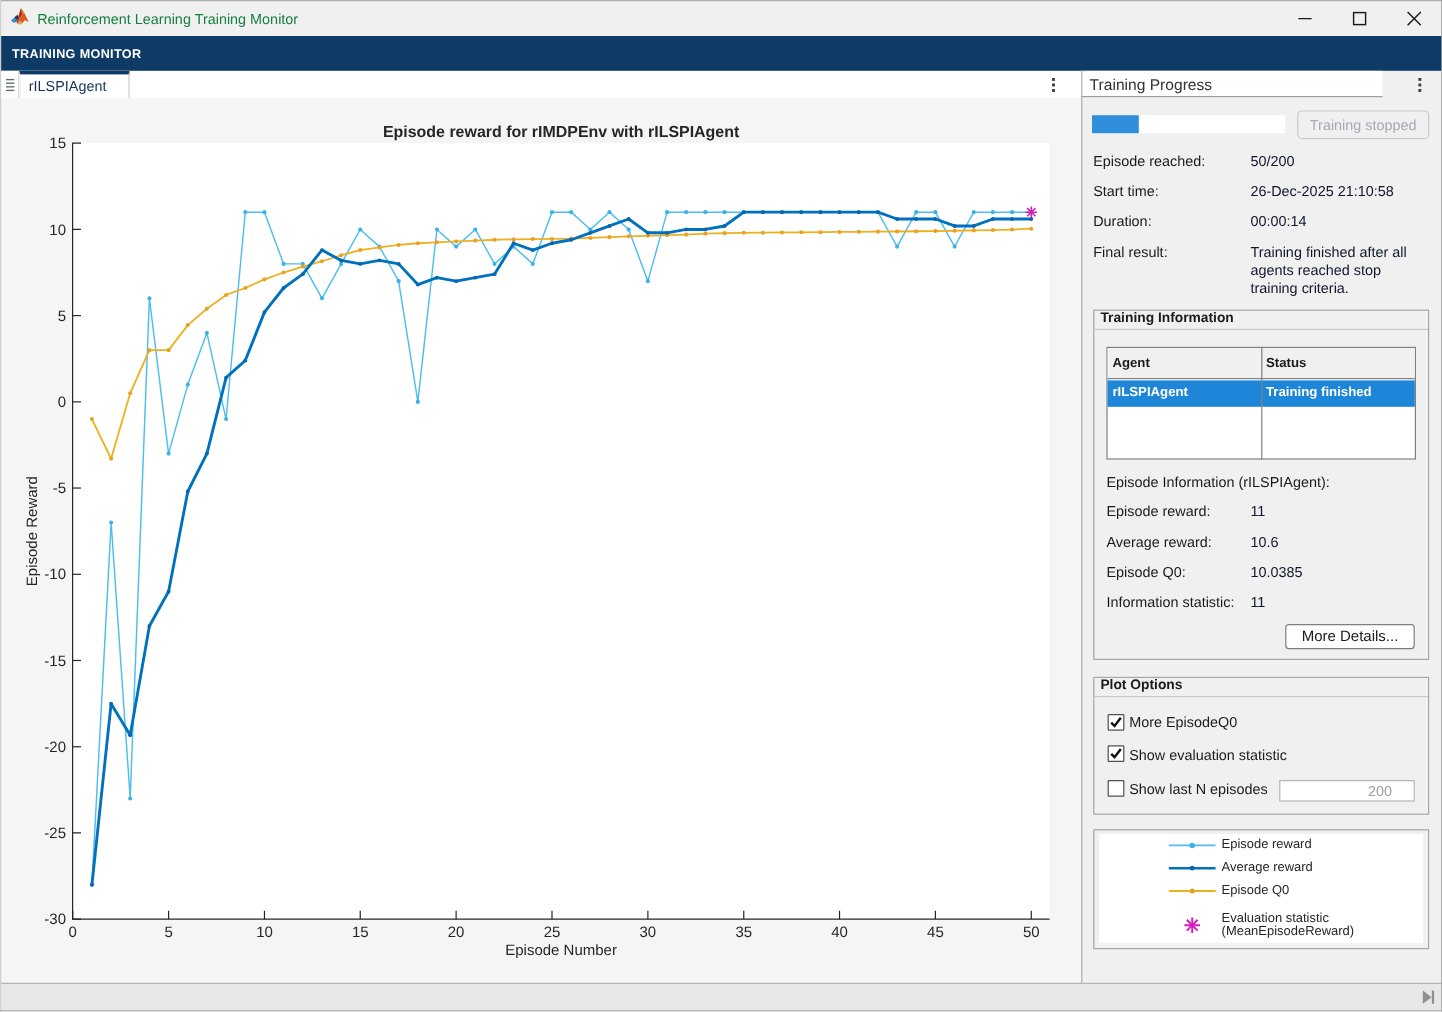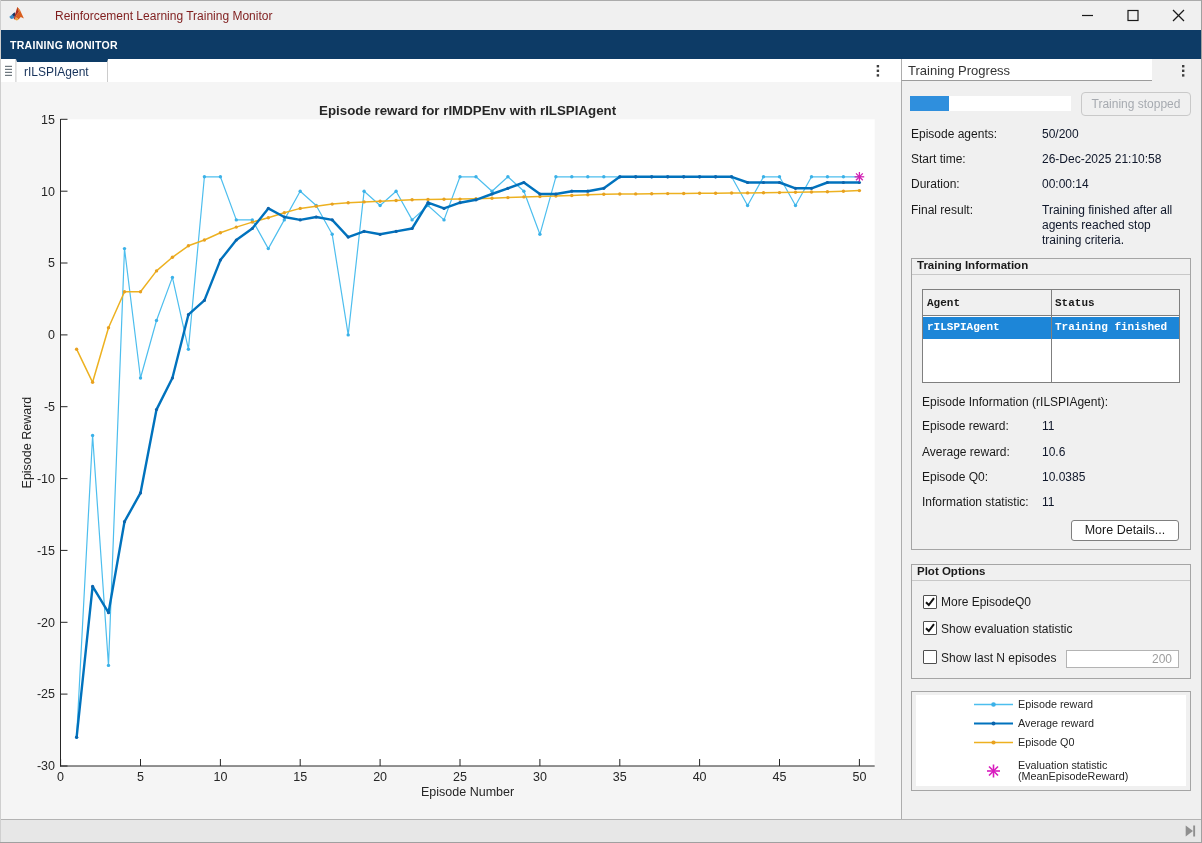--- a/index.html
+++ b/index.html
@@ -2,21 +2,21 @@
 <html><head>
 <meta charset="utf-8">
 <style>
 * { margin:0; padding:0; box-sizing:border-box; }
 html,body { width:1202px; height:843px; overflow:hidden; font-family:"Liberation Sans",sans-serif; }
 body { position:relative; background:#f5f5f5; }
 .abs { position:absolute; }
 
 
 #titlebar { left:0; top:0; width:1202px; height:30px; background:#f0f0f0; border-top:1px solid #ababab;}
-#titletext { left:31px; top:9px; font-size:12px; color:#7f1d1d;margin-left:24px; }
+#titletext { left:31px; top:9px; font-size:12px; color:#15803d; }
 
 
 #toolstrip { left:0; top:30px; width:1202px; height:31px; background:#0d3b66; }
 #toolstrip span { position:absolute; left:10px; top:9px; font-size:10.5px; font-weight:bold; color:#ffffff; letter-spacing:0.3px;}
 
 
 #tabstrip { left:0; top:59px; width:901px; height:23px; background:#ffffff; }
 #tab { left:16px; top:59px; width:92px; height:23px; background:#ffffff; border-top:3px solid #0d3b66; border-right:1px solid #cccccc; border-left:1px solid #e8e8e8;}
 #tabtext { left:24px; top:65px; font-size:12px; color:#16325a; }
 #gripbox { left:0px; top:59px; width:16px; height:23px; background:#ffffff; border-right:1px solid #dddddd;}
@@ -39,32 +39,32 @@
 
 
 .box { border:1px solid #a5a5a5; }
 #infobox { left:911px; top:258px; width:280px; height:292px; }
 #optbox  { left:911px; top:564px; width:280px; height:115px; }
 #legbox  { left:911px; top:691px; width:280px; height:100px; background:#f0f0f0;}
 .boxtitle { font-size:11.5px; font-weight:bold; color:#1a1a1a; }
 .sep { background:#c8c8c8; height:1px; }
 
 
-.t11 { font-size:11px; font-weight:bold; line-height:13px; color:#1a1a1a;font-family:Liberation Mono, monospace;}
+.t11 { font-size:11px; font-weight:bold; line-height:13px; color:#1a1a1a;}
 #tbl { left:922px; top:289px; width:258px; height:94px; background:#ffffff; border:1px solid #7f7f7f; }
 #tblvline { left:1051px; top:289px; width:1px; height:94px; background:#7f7f7f; }
 #tblhead { left:923px; top:290px; width:256px; height:26px; background:#f0f0f0; border-bottom:1px solid #7f7f7f;}
 #tblrow { left:923px; top:317px; width:256px; height:22px; background:#1d86d8; }
 
 
 #morebtn { left:1071px; top:520px; width:108px; height:21px; background:#ffffff; border:1px solid #7f7f7f; border-radius:3px; font-size:12.5px; color:#1a1a1a; text-align:center; line-height:19px;}
 
 
 .cb { width:14px; height:14px; background:#ffffff; border:1.5px solid #4f4f4f; border-radius:1px;}
-#nfield { left:1066px; top:650px; width:113px; height:18px; background:#ffffff; border:1px solid #b3b3b3; font-size:12px; color:#9e9e9e; text-align:right; padding-right:6px; line-height:16px;}
+#nfield { left:1066px; top:650px; width:113px; height:18px; background:#ffffff; border:1px solid #b3b3b3; font-size:12px; color:#9e9e9e; text-align:right; padding-right:18px; line-height:16px;}
 
 
 #leginner { left:916px; top:695px; width:270px; height:91px; background:#ffffff; }
 .legtxt { font-size:10.8px; color:#262626; }
 
 
 #statusbar { left:0; top:819px; width:1202px; height:24px; background:#e7e7e7; border-top:1px solid #b3b3b3; }
 </style>
 </head>
 <body>
@@ -323,21 +323,21 @@
 <svg class="abs" style="left:1180px;top:64px" width="8" height="13">
   <rect x="2" y="1" width="2.4" height="2.4" fill="#3d3d3d"></rect>
     <rect x="2" y="5.6" width="2.4" height="2.4" fill="#3d3d3d"></rect>
     <rect x="2" y="10.2" width="2.4" height="2.4" fill="#3d3d3d"></rect>
 </svg>
 
 <div class="abs" id="pbar"></div>
 <div class="abs" id="pfill"></div>
 <div class="abs" id="stopbtn">Training stopped</div>
 
-<div class="abs lbl" style="left:911px;top:127px">Episode agents:</div>
+<div class="abs lbl" style="left:911px;top:127px">Episode reached:</div>
 <div class="abs val" style="left:1042px;top:127px">50/200</div>
 <div class="abs lbl" style="left:911px;top:152.3px">Start time:</div>
 <div class="abs val" style="left:1042px;top:152.3px">26-Dec-2025 21:10:58</div>
 <div class="abs lbl" style="left:911px;top:177.4px">Duration:</div>
 <div class="abs val" style="left:1042px;top:177.4px">00:00:14</div>
 <div class="abs lbl" style="left:911px;top:202.5px">Final result:</div>
 <div class="abs val" style="left:1042px;top:202.5px;width:142px;line-height:15px">Training finished after all agents reached stop training criteria.</div>
 
 <div class="abs box" id="infobox"></div>
 <div class="abs boxtitle" style="left:917px;top:259px">Training Information</div>

